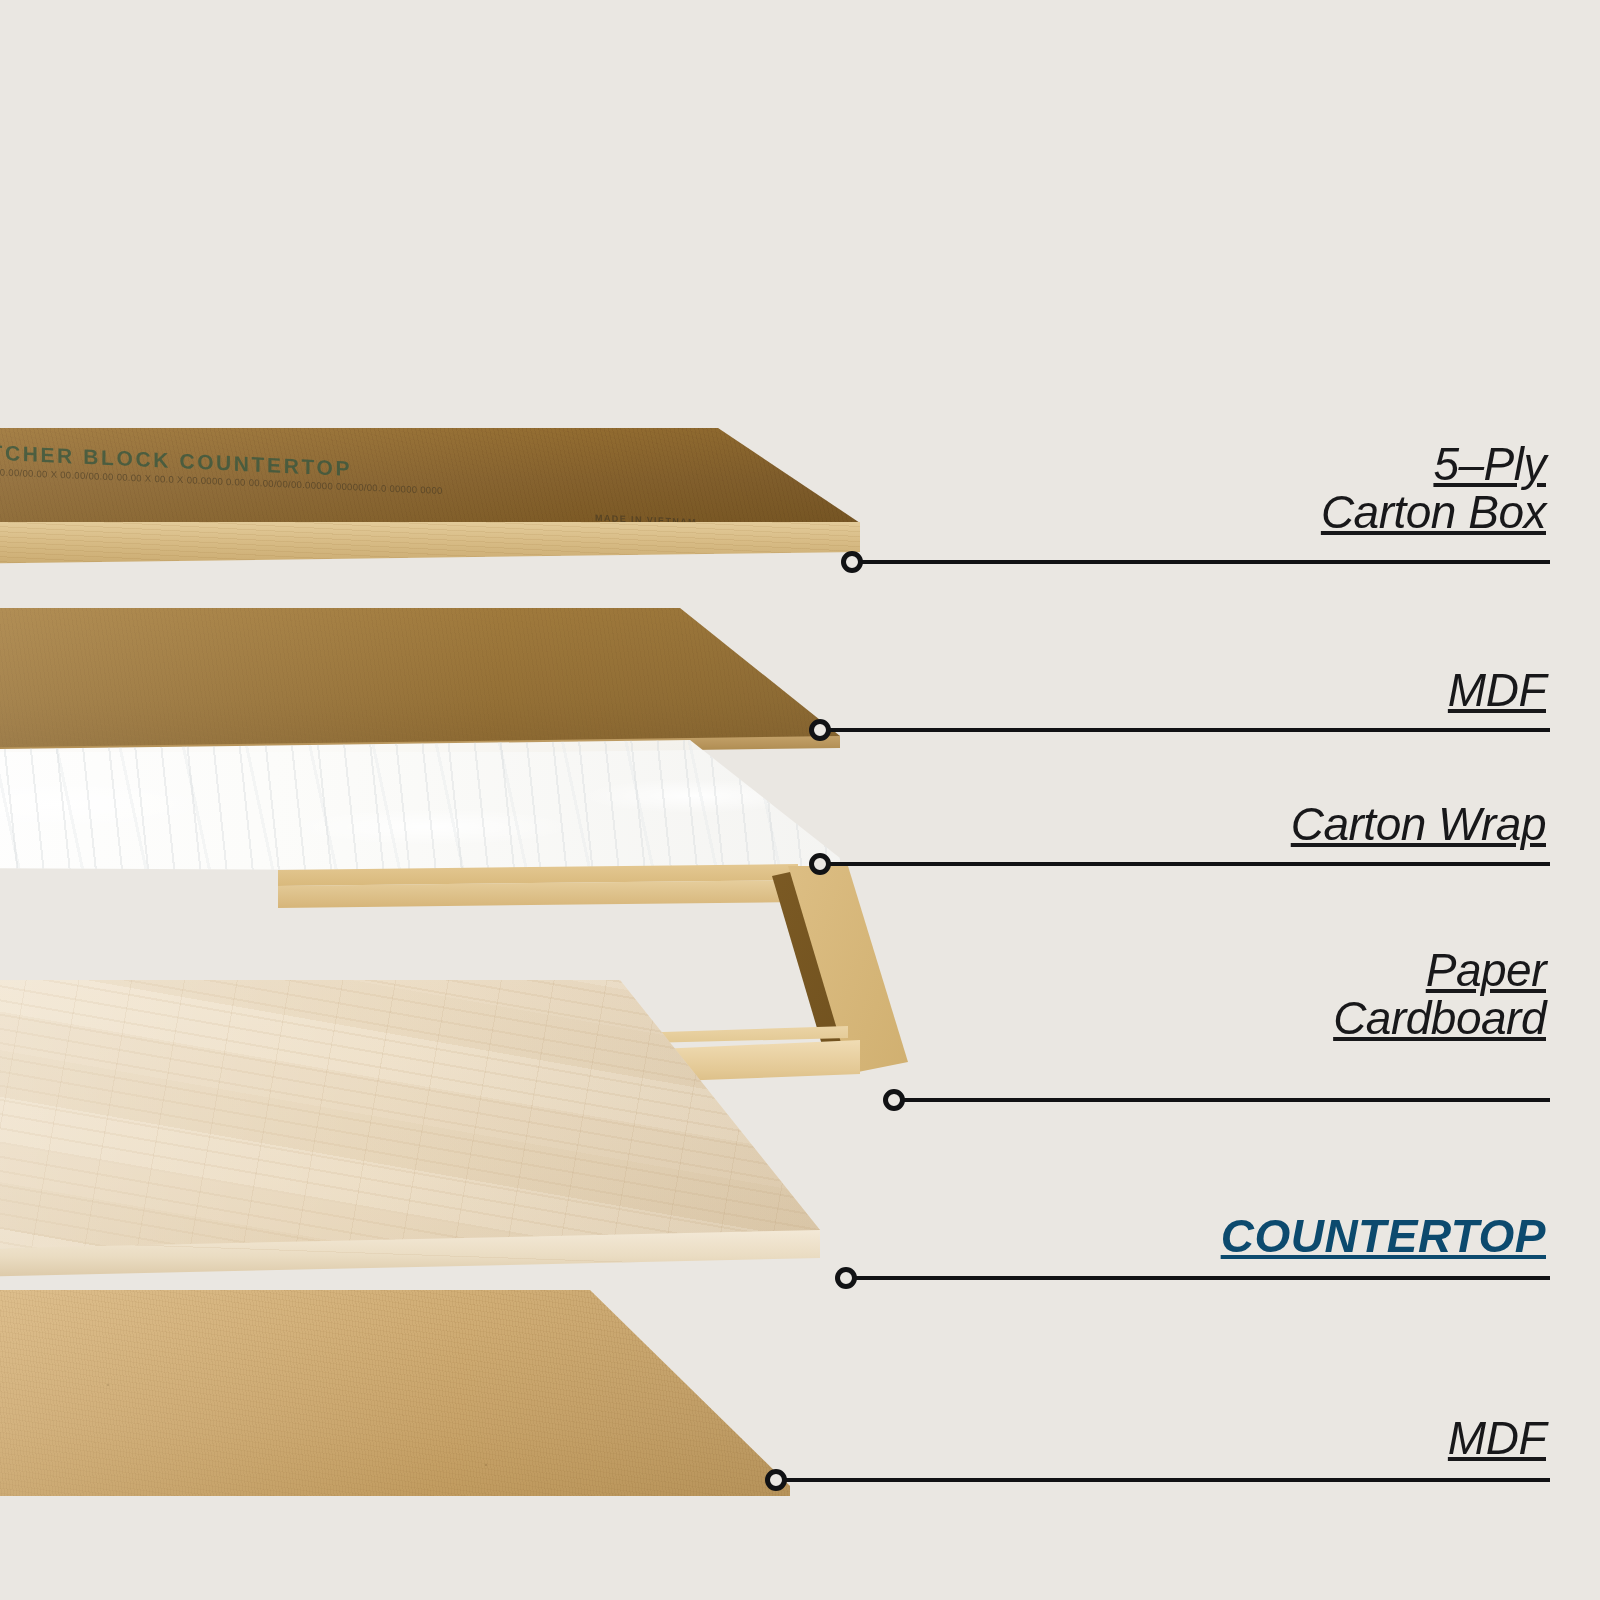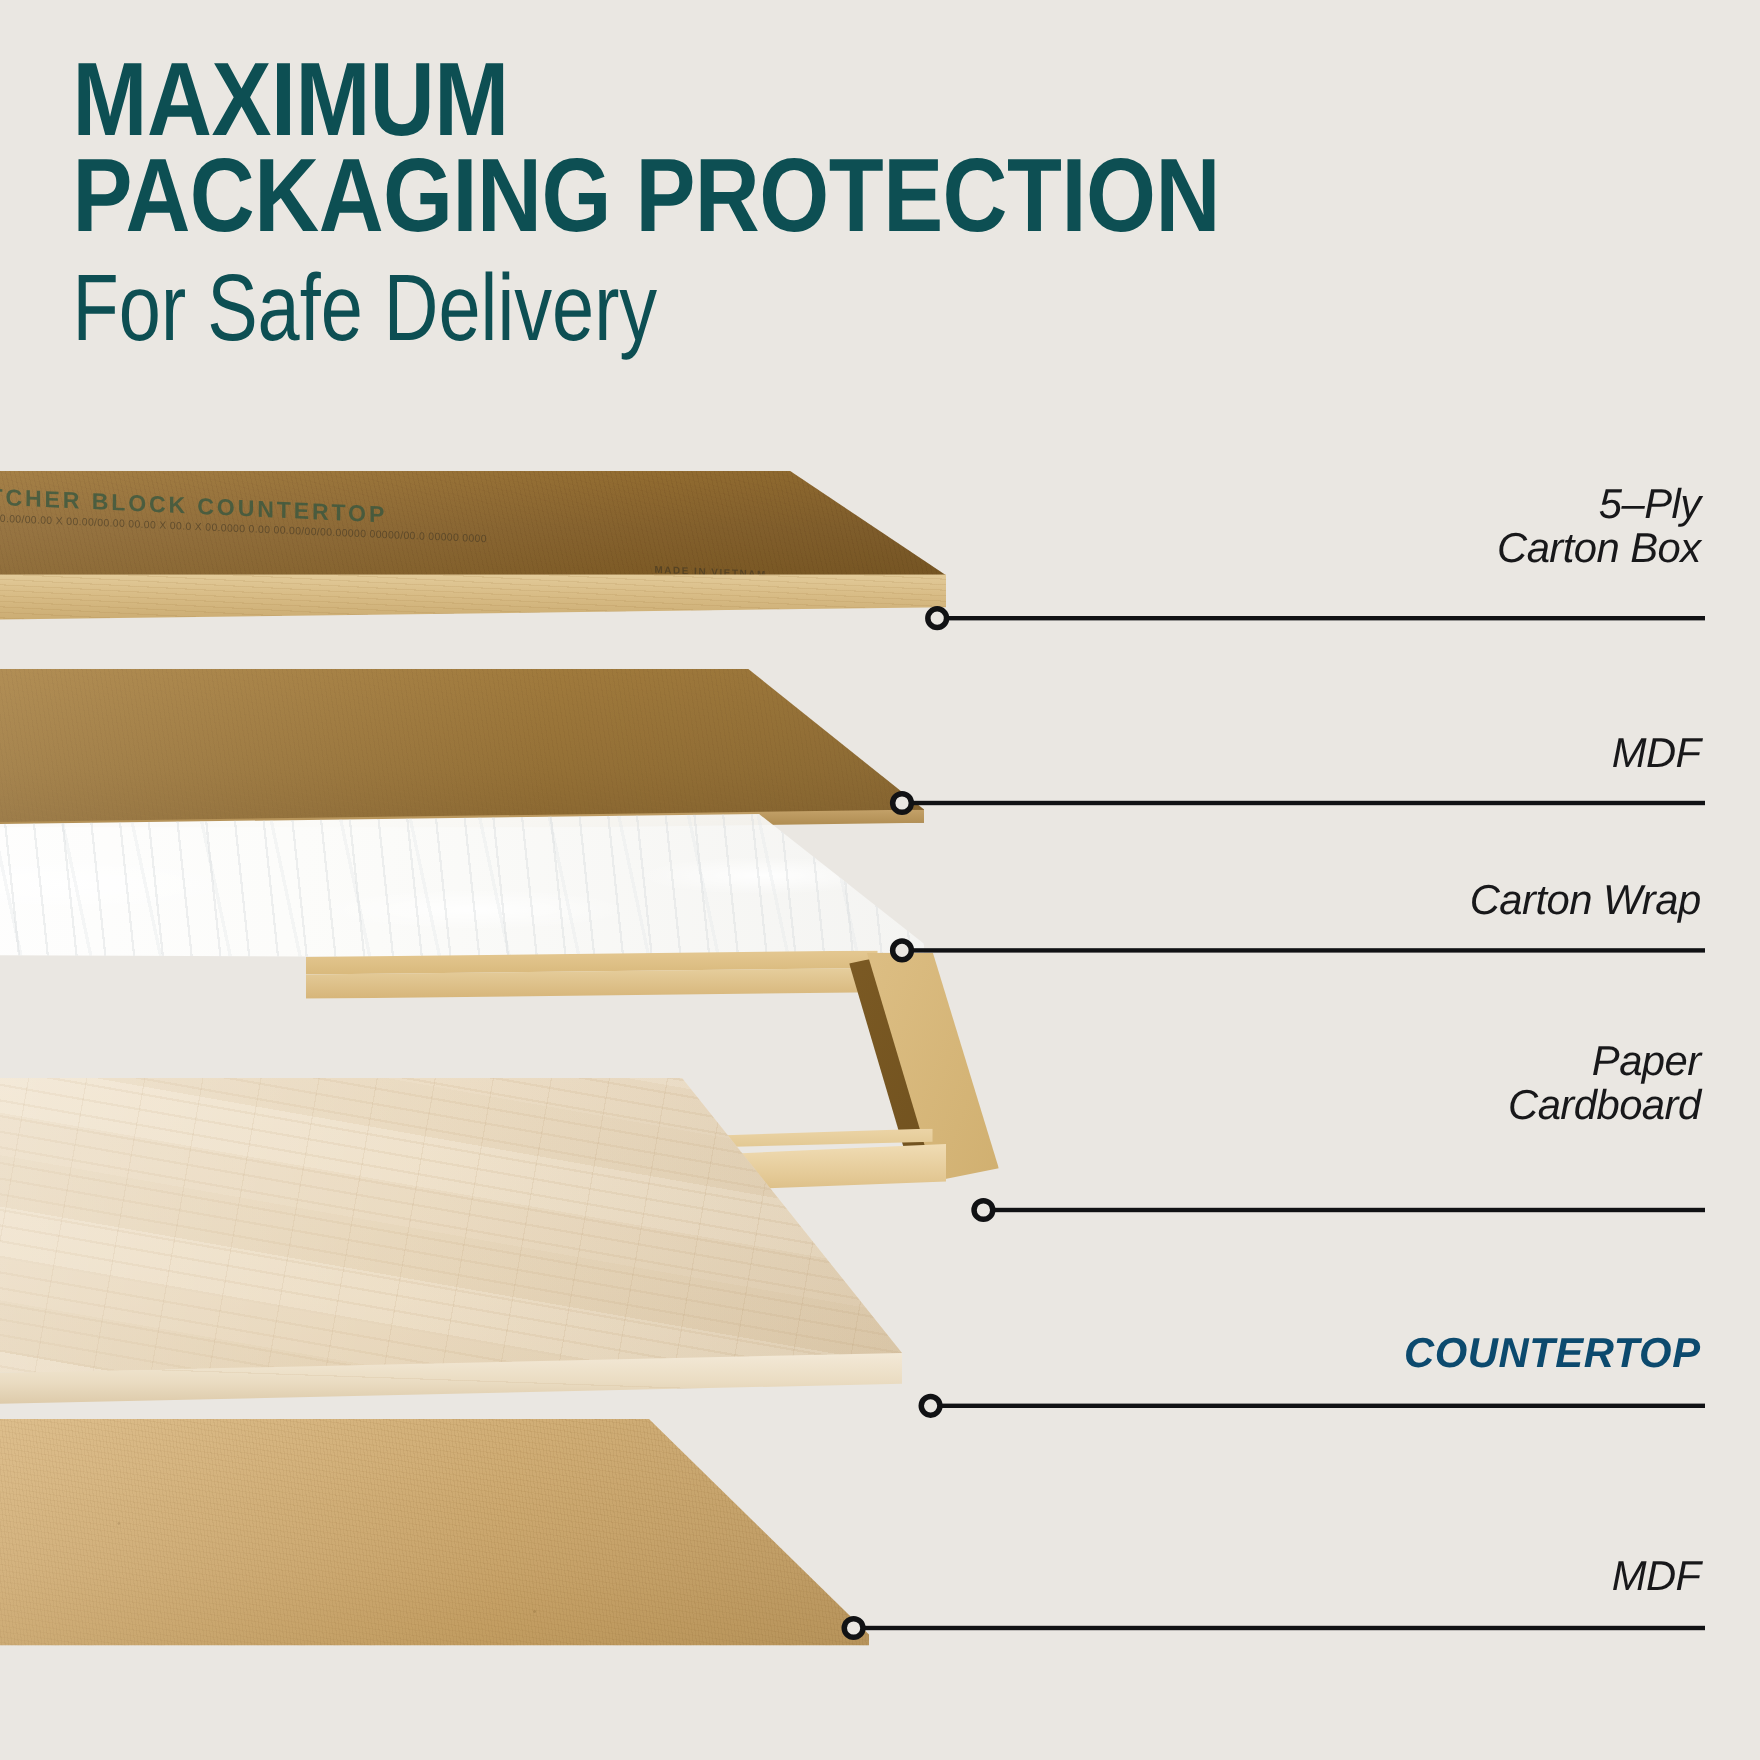--- a/index.html
+++ b/index.html
@@ -225,26 +225,27 @@
   
   .callout{
     position:absolute;
     right:50px;
     width:1200px;
     text-align:right;
   }
   .callout .txt{
     font-family:"Liberation Sans", sans-serif;
     font-style:italic;
-    font-size:38px;
+    font-size:46px;
     line-height:1.05;
     color:#18181A;
     letter-spacing:-0.5px;
     white-space:pre-line;
     padding-right:4px;
+    text-decoration:underline;
   }
   .callout.accent .txt{
     color:#0c4a6e;
     font-weight:700;
     font-style:italic;
     letter-spacing:0.5px;
   }
   .rule{
     position:absolute;
     height:0;
@@ -256,25 +257,20 @@
     border:5px solid #111214;
     border-radius:50%;
     background:#EAE7E2;
   }
 </style>
 </head>
 <body>
 
 <div id="stage">
 
-  <div class="heading">
-    <div class="h-line1">MAXIMUM</div>
-    <div class="h-line2">PACKAGING PROTECTION</div>
-    <div class="h-sub">For Safe Delivery</div>
-  </div>
 
   <div id="stack">
 
     <div class="layer box-wrap">
       <div class="box-top">
 
         <div class="box-print-title">BUTCHER BLOCK COUNTERTOP</div>
         <div class="box-print-bullets">0.0000
 0.00/00.00 X 00.00/00.00
 00.00 X 00.0 X 00.0000

